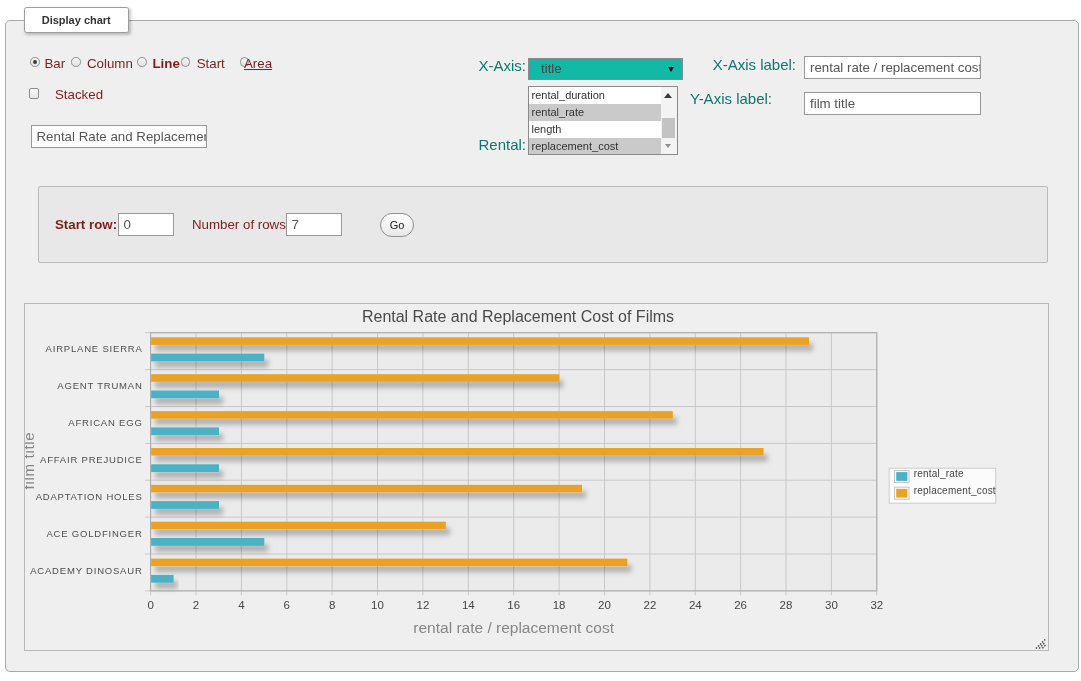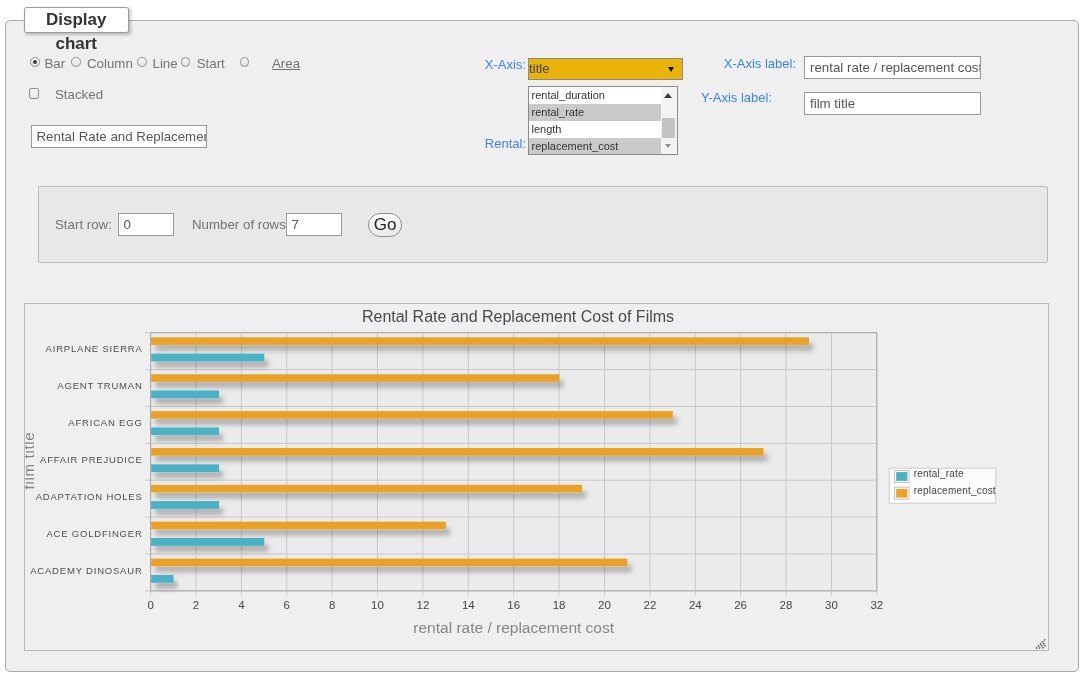--- a/index.html
+++ b/index.html
@@ -1,52 +1,52 @@
 <!DOCTYPE html>
 <html><head><meta charset="utf-8">
 <style>
 * { margin:0; padding:0; box-sizing:border-box; }
 html,body { width:1081px; height:681px; background:#fff; font-family:"Liberation Sans", sans-serif; }
 #page { position:relative; width:1081px; height:681px; overflow:hidden; }
 .abs { position:absolute; }
 #fieldset { left:5px; top:20px; width:1074px; height:652px; background:#efefef; border:1.5px solid #a9a9a9; border-radius:5px; }
-#legendtab { left:24px; top:7px; width:104.5px; height:25.5px; background:#fff; border:1px solid #9c9c9c; border-radius:2.5px; box-shadow:1.5px 1.5px 3px rgba(0,0,0,0.22); line-height:24px; text-align:center; font-weight:bold; font-size:17px; color:#333; }
-.lbl { font-size:13.3px; color:#737373; white-space:nowrap; }
-.lblr { font-size:13px; color:#3b82f6; white-space:nowrap; text-align:right; }
+#legendtab { left:24px; top:7px; width:104.5px; height:25.5px; background:#fff; border:1px solid #9c9c9c; border-radius:2.5px; box-shadow:1.5px 1.5px 3px rgba(0,0,0,0.22); line-height:24px; text-align:center; font-weight:bold; font-size:11px; color:#333; }
+.lbl { font-size:13.3px; color:#7f1d1d; white-space:nowrap; }
+.lblr { font-size:15px; color:#0f766e; white-space:nowrap; text-align:right; }
 .rad { width:9.5px; height:9.5px; border:1px solid #8d8d8d; border-radius:50%; background:linear-gradient(#f5f5f5,#e2e2e2); }
 .rad.on::after { content:""; position:absolute; left:1.5px; top:1.5px; width:4.5px; height:4.5px; border-radius:50%; background:#3a3a3a; }
 .chk { width:10.5px; height:10.5px; border:1px solid #8d8d8d; border-radius:2px; background:linear-gradient(#f7f7f7,#e6e6e6); }
 .inp { background:#fff; border:1px solid #999; font-size:13.3px; color:#555; padding:0 0 0 5px; line-height:21px; white-space:nowrap; overflow:hidden; }
 #grayband { left:37.5px; top:185.5px; width:1010px; height:77px; background:#e8e8e8; border:1px solid #bbb; border-radius:2px; }
 #chartbox { left:24px; top:303px; width:1025px; height:348px; background:#efefef; border:1px solid #b9b9b9; }
-#selbox { left:528px; top:57.5px; width:155px; height:22.5px; background:#eab308; border:1px solid #8a8a8a; font-size:13.3px; color:#444; line-height:20.5px; padding-left:0; }
+#selbox { left:528px; top:57.5px; width:155px; height:22.5px; background:#14b8a6; border:1px solid #8a8a8a; font-size:13.3px; color:#444; line-height:20.5px; padding-left:12px; }
 #selbox .arr { position:absolute; right:8px; top:8.5px; width:0; height:0; border-left:3.5px solid transparent; border-right:3.5px solid transparent; border-top:5.5px solid #111; }
 #listbox { left:527.5px; top:85.5px; width:150px; height:69.5px; background:#fff; border:1px solid #8a8a8a; font-size:11px; color:#333; overflow:hidden; }
 .opt { position:relative; height:17.3px; line-height:17.3px; padding-left:3px; white-space:nowrap; }
 .opt.sel { background:#cacaca; }
 #sbar { position:absolute; right:0; top:0; width:15.5px; height:67.5px; background:#f3f3f3; }
 .sarr { position:absolute; width:0; height:0; }
 #thumb { position:absolute; left:1.3px; top:31px; width:12.6px; height:20px; background:#c3c3c3; }
-#gobtn { left:368px; top:212.5px; width:34px; height:24px; border:1px solid #8f8f8f; border-radius:12px; background:linear-gradient(#fefefe,#e8e8e8); text-align:center; font-size:17px; color:#222; line-height:22px; }
+#gobtn { left:380px; top:212.5px; width:34px; height:24px; border:1px solid #8f8f8f; border-radius:12px; background:linear-gradient(#fefefe,#e8e8e8); text-align:center; font-size:11px; color:#222; line-height:22px; }
 </style></head>
 <body>
 <div id="page">
   <div id="fieldset" class="abs"></div>
   <div id="legendtab" class="abs">Display chart</div>
 
   <div class="abs rad on" style="left:30px; top:57px;"></div>
   <div class="abs lbl" style="left:44.5px; top:55.5px;">Bar</div>
   <div class="abs rad" style="left:71.3px; top:57px;"></div>
   <div class="abs lbl" style="left:87px; top:56px;">Column</div>
   <div class="abs rad" style="left:137.1px; top:57px;"></div>
-  <div class="abs lbl" style="left:152.5px; top:56px;">Line</div>
+  <div class="abs lbl" style="left:152.5px; top:56px;font-weight:bold;">Line</div>
   <div class="abs rad" style="left:180.9px; top:57px;"></div>
   <div class="abs lbl" style="left:196.7px; top:56px;">Start</div>
   <div class="abs rad" style="left:239.9px; top:57px;"></div>
-  <div class="abs lbl" style="left:272px; top:56px;text-decoration:underline;">Area</div>
+  <div class="abs lbl" style="left:244px; top:56px;text-decoration:underline;">Area</div>
 
   <div class="abs chk" style="left:28.5px; top:88px;"></div>
   <div class="abs lbl" style="left:55px; top:87px;">Stacked</div>
 
   <div class="abs inp" style="left:30.5px; top:125px; width:176.5px; height:23px;">Rental Rate and Replacement Cost of Films</div>
 
   <div class="abs lblr" style="left:450px; top:57px; width:76px;">X-Axis:</div>
   <div id="selbox" class="abs">title<span class="arr"></span></div>
 
   <div class="abs lblr" style="left:450px; top:135.5px; width:76px;">Rental:</div>
@@ -61,21 +61,21 @@
       <div class="sarr" style="left:4.2px; bottom:6px; border-left:3.6px solid transparent; border-right:3.6px solid transparent; border-top:4.2px solid #8f8f8f;"></div>
     </div>
   </div>
 
   <div class="abs lblr" style="left:700px; top:56px; width:96px;text-align:right;">X-Axis label:</div>
   <div class="abs inp" style="left:804px; top:56px; width:176.5px; height:22.5px;">rental rate / replacement cost</div>
   <div class="abs lblr" style="left:676px; top:89.5px; width:96px;">Y-Axis label:</div>
   <div class="abs inp" style="left:804px; top:92px; width:176.5px; height:22.5px;">film title</div>
 
   <div id="grayband" class="abs"></div>
-  <div class="abs lbl" style="left:55px; top:216.5px;">Start row:</div>
+  <div class="abs lbl" style="left:55px; top:216.5px;font-weight:bold;">Start row:</div>
   <div class="abs inp" style="left:117.5px; top:212.5px; width:56px; height:23px;">0</div>
   <div class="abs lbl" style="left:184px; top:216.5px;margin-left:8px;">Number of rows:</div>
   <div class="abs inp" style="left:285.5px; top:212.5px; width:56px; height:23px;">7</div>
   <div id="gobtn" class="abs">Go</div>
 
   <div id="chartbox" class="abs">
 <svg width="1025" height="348" viewBox="0 0 1025 348" style="position:absolute;left:0;top:0">
 <defs>
           <filter id="sh" x="-20%" y="-50%" width="140%" height="300%">
             <feDropShadow dx="4" dy="6" stdDeviation="2.8" flood-color="#000" flood-opacity="0.25"></feDropShadow>

